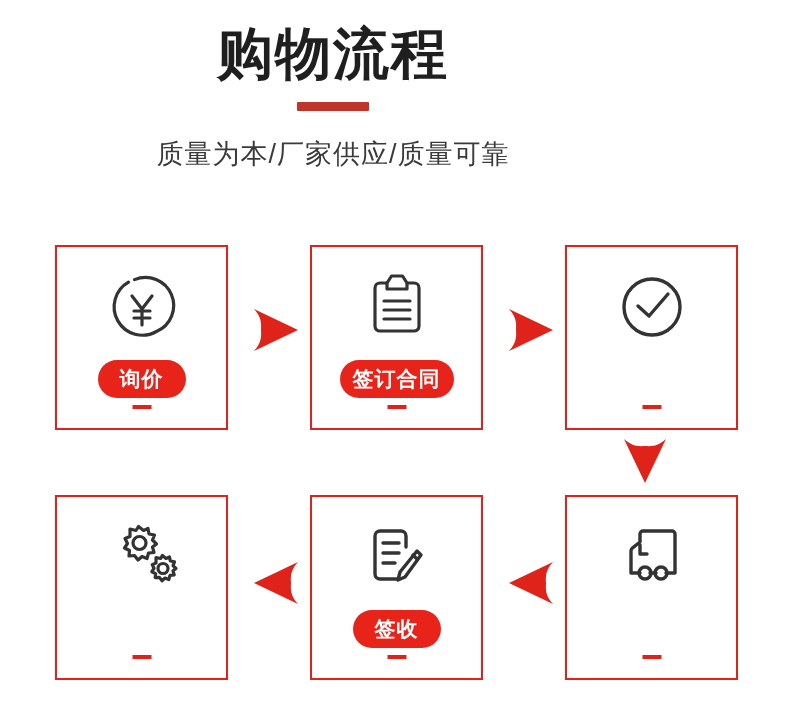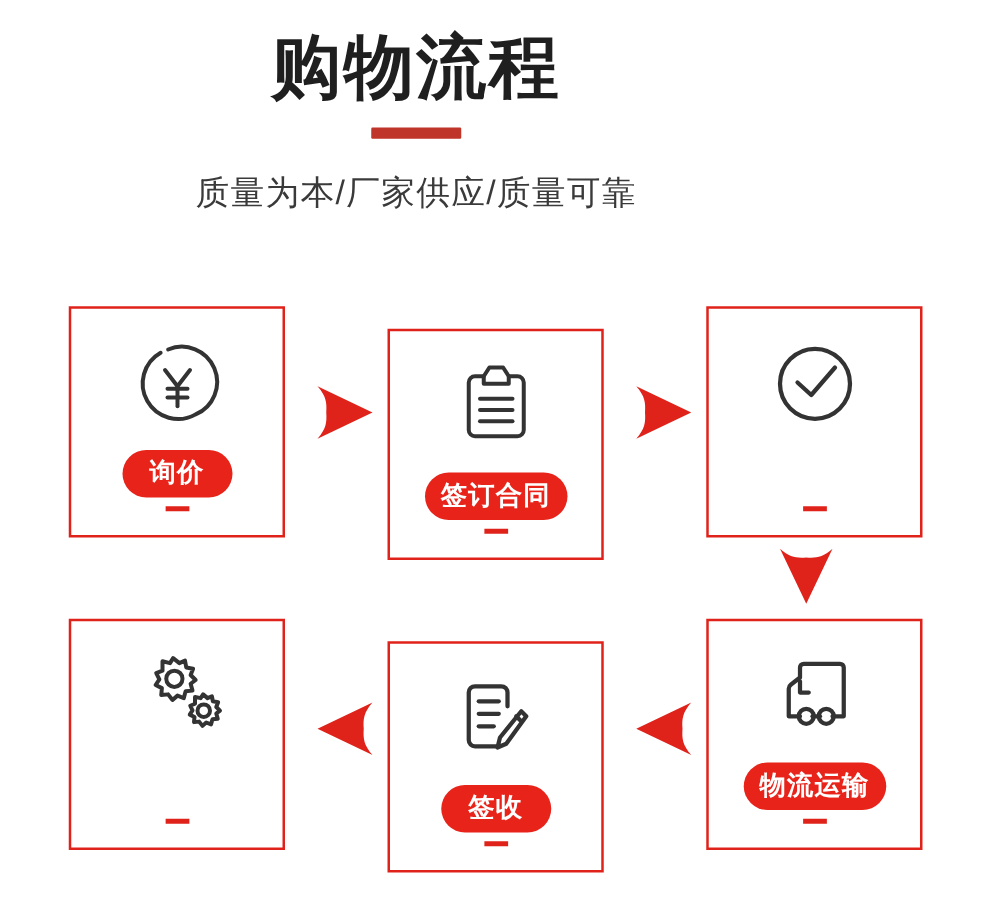--- a/index.html
+++ b/index.html
@@ -97,21 +97,21 @@
     left: 50%;
     transform: translateX(-50%);
     top: 158px;
     width: 19px;
     height: 4px;
     background: #e0231a;
   }
 
   
   .col-1 { left: 55px; }
-  .col-2 { left: 310px; margin-top: 18px; }
+  .col-2 { left: 310px; }
   .col-3 { left: 565px; }
   .row-top { top: 5px; }
   .row-bottom { top: 255px; }
 
   
   .arrow {
     position: absolute;
   }
   .arrow svg { display: block; }
 
@@ -173,21 +173,20 @@
   <div class="card col-3 row-bottom">
     <div class="icon-wrap">
       <svg width="72" height="72" viewBox="0 0 72 72" fill="none" stroke="#333333" stroke-width="3.4" stroke-linecap="round" stroke-linejoin="round">
         <path d="M24 52 H15 V30 a4 4 0 0 1 1.6 -3.2 L24 21 V13 a3 3 0 0 1 3 -3 H56 a3 3 0 0 1 3 3 V52 H50"></path>
         <path d="M24 24 V33 H31"></path>
         <path d="M34 52 H40"></path>
         <circle cx="29" cy="52" r="6"></circle>
         <circle cx="45" cy="52" r="6"></circle>
       </svg>
     </div>
-    <div class="pill wide">物流运输</div>
     <div class="tick"></div>
   </div>
 
   <div class="card col-2 row-bottom">
     <div class="icon-wrap">
       <svg width="72" height="72" viewBox="0 0 72 72" fill="none" stroke="#333333" stroke-width="3.4" stroke-linecap="round" stroke-linejoin="round">
         <path d="M45 26 V15 a5 5 0 0 0 -5 -5 H19 a5 5 0 0 0 -5 5 V53 a5 5 0 0 0 5 5 H37"></path>
         <path d="M22 22 H38"></path>
         <path d="M22 32 H38"></path>
         <path d="M22 42 H34"></path>

